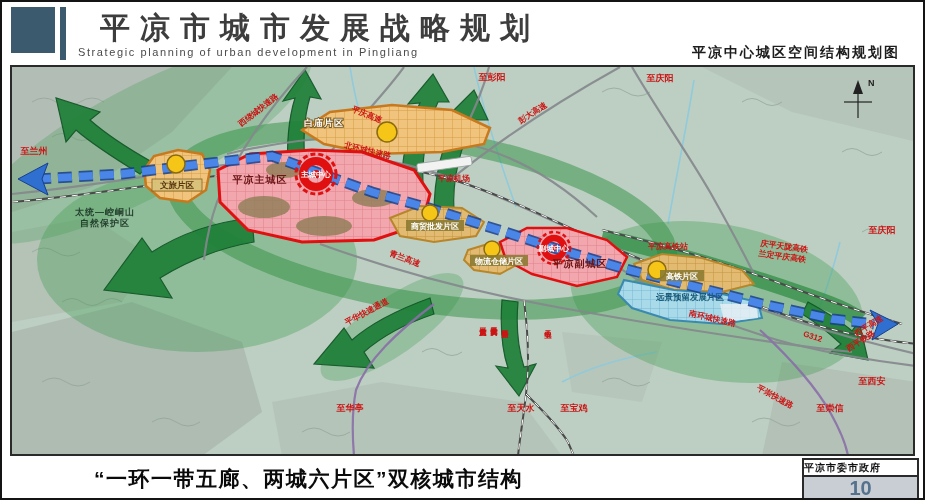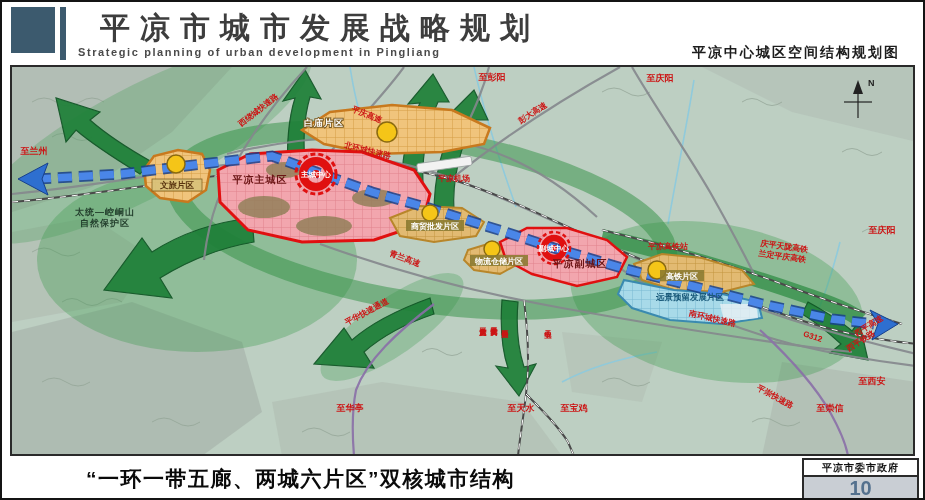--- a/index.html
+++ b/index.html
@@ -4,34 +4,34 @@
 <style>
   html,body{margin:0;padding:0;background:#e8e8e8;}
   .page{position:relative;width:925px;height:500px;background:#ffffff;
         font-family:"Liberation Sans",sans-serif;box-sizing:border-box;
         border:2px solid #141414;overflow:hidden;}
   
   .logo{position:absolute;left:9px;top:5px;width:44px;height:46px;background:#3c5a6e;}
   .logo-bar{position:absolute;left:58px;top:5px;width:6px;height:53px;background:#3c5a6e;}
   .title{position:absolute;left:74px;top:6px;font-size:30px;font-weight:bold;color:#3d3d3d;
          letter-spacing:10px;white-space:nowrap;margin-left:24px;}
-  .subtitle{position:absolute;left:76px;top:44px;font-size:11px;font-weight:bold;color:#4a4a4a;
+  .subtitle{position:absolute;left:76px;top:44px;font-size:11px;font-weight:normal;color:#4a4a4a;
             letter-spacing:1.6px;white-space:nowrap;}
   .map-title{position:absolute;right:23px;top:42px;font-size:14px;font-weight:bold;color:#1d1d1d;
              letter-spacing:2px;white-space:nowrap;}
   
   .map-frame{position:absolute;left:8px;top:63px;width:905px;height:391px;
              border:2px solid #2a2a2a;box-sizing:border-box;background:#bdcfc2;}
   .map-frame svg{display:block;}
   
-  .caption{position:absolute;left:84px;top:463px;font-size:21px;font-weight:bold;color:#0a0a0a;
+  .caption{position:absolute;left:92px;top:463px;font-size:21px;font-weight:bold;color:#0a0a0a;
            letter-spacing:1.5px;white-space:nowrap;}
   .page-box{position:absolute;left:800px;top:456px;width:117px;height:41px;
             border:2px solid #2a2a2a;box-sizing:border-box;background:#fff;}
-  .page-box .org{height:15px;line-height:15px;text-align:center;font-size:10px;font-weight:bold;
+  .page-box .org{height:15px;line-height:15px;font-size:10px;font-weight:bold;
                  color:#111;border-bottom:2px solid #2a2a2a;letter-spacing:1px;}
   .page-box .num{height:36px;line-height:22px;text-align:center;font-size:20px;font-weight:bold;
                  color:#54718e;background:#c9ced4;}
   
   .tr{fill:#cc1414;font-weight:700;font-size:9px;}
   .tr8{fill:#cc1414;font-weight:700;font-size:8px;}
   .tdark{fill:#24402e;font-weight:700;font-size:9px;letter-spacing:1px;}
   .zname{fill:#6b1515;font-weight:700;font-size:10px;letter-spacing:1px;}
   .zwhite{fill:#ffffff;font-weight:700;font-size:9px;paint-order:stroke;stroke:#7a5a20;stroke-width:2px;letter-spacing:1px;}
   .boxlab{fill:#ffffff;font-weight:700;font-size:8px;}

